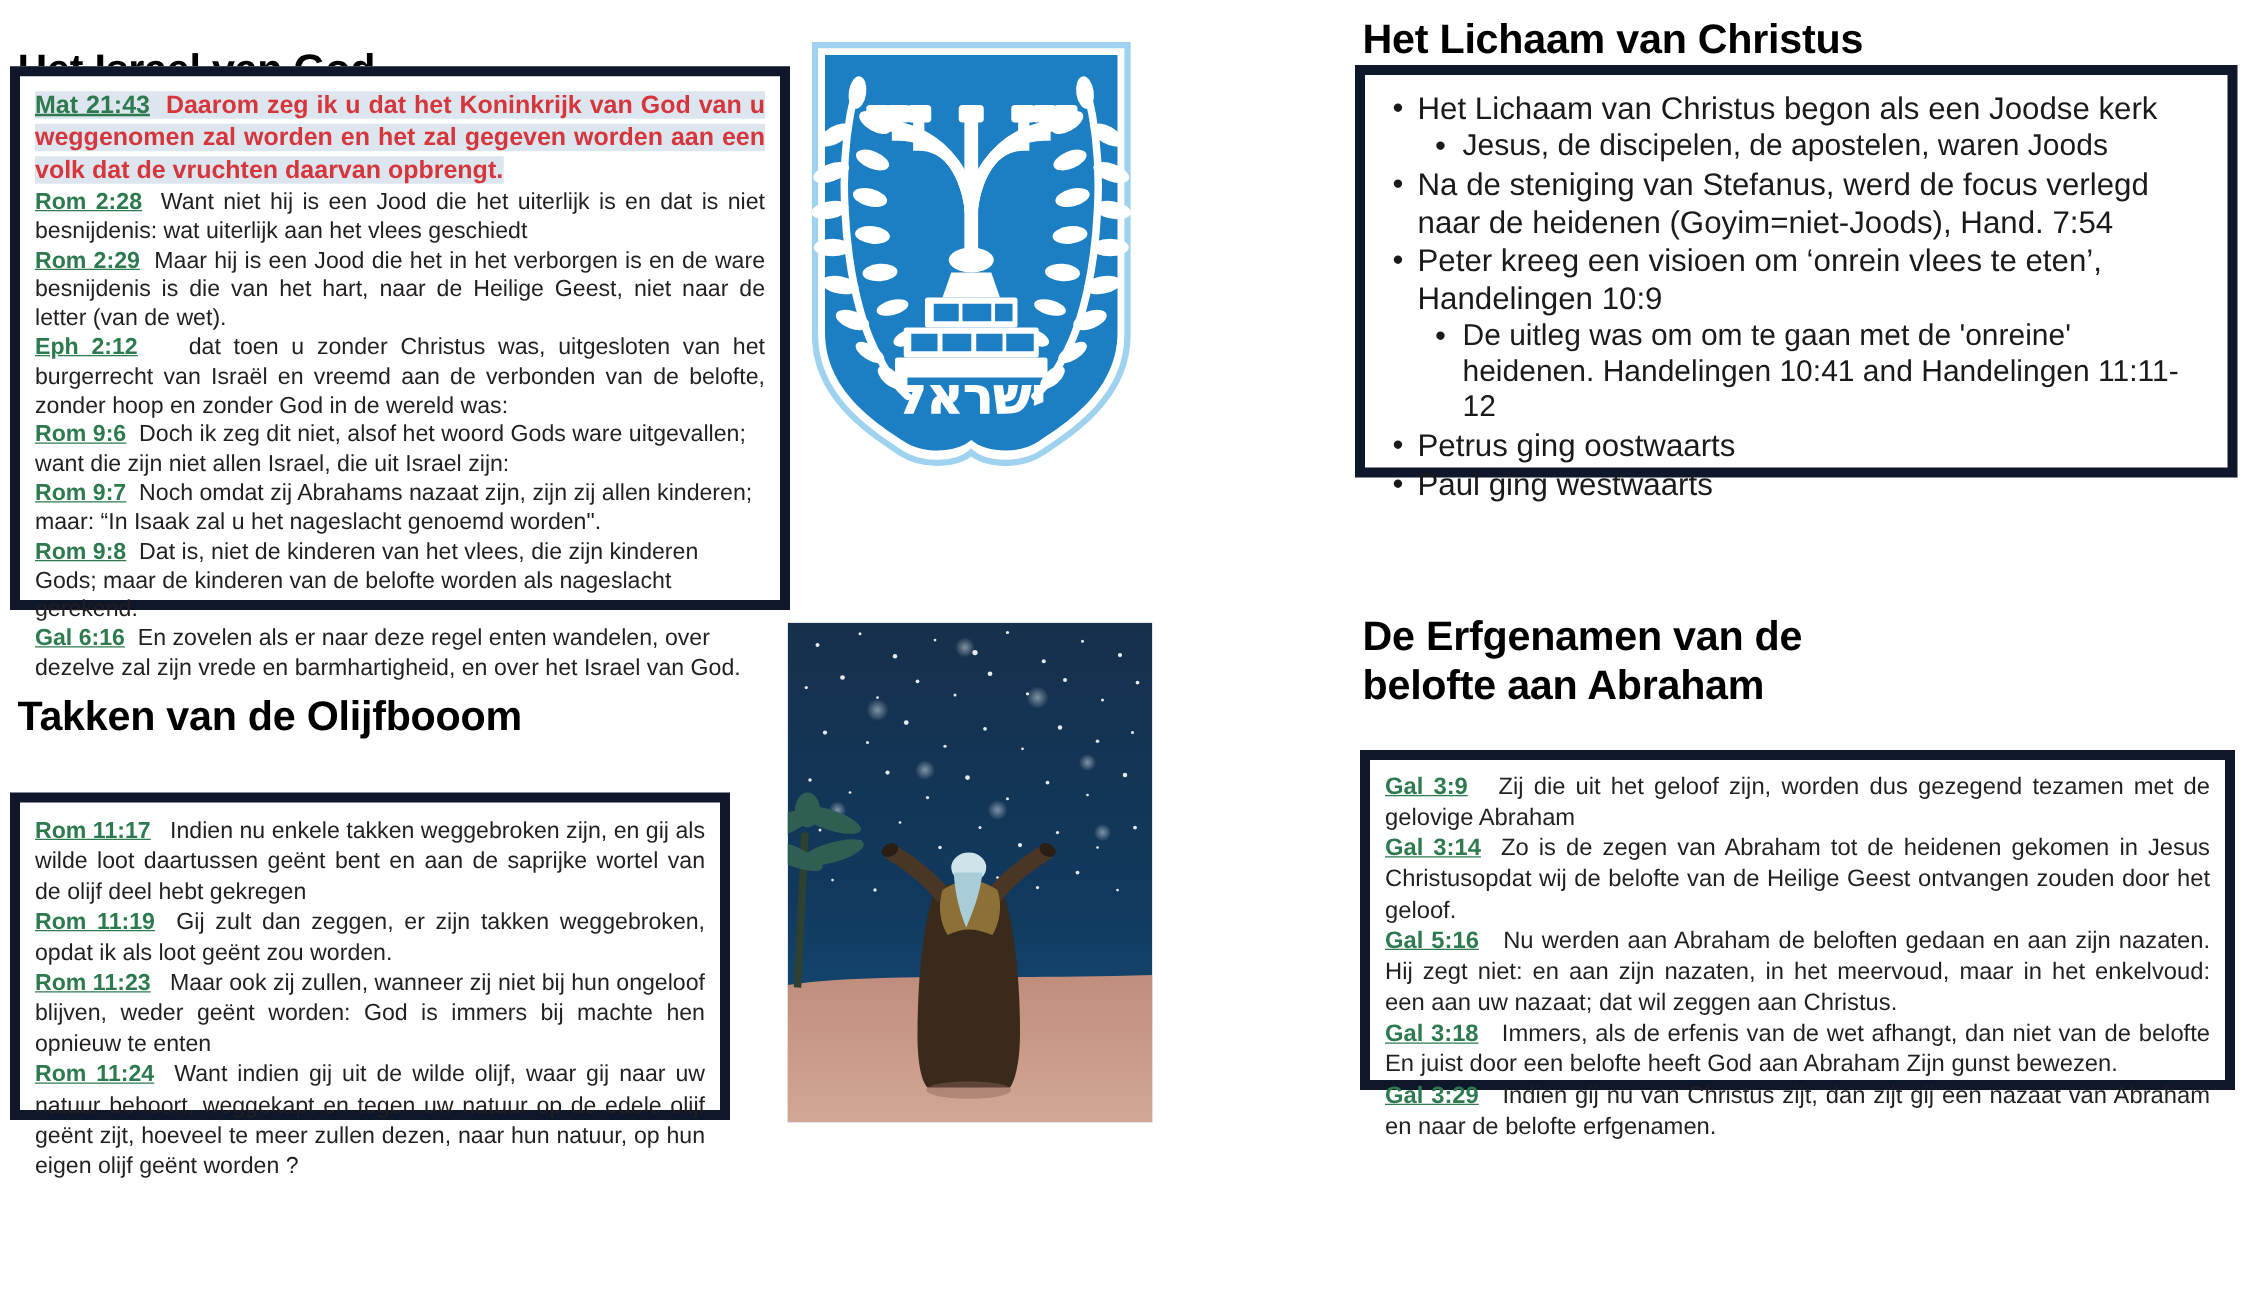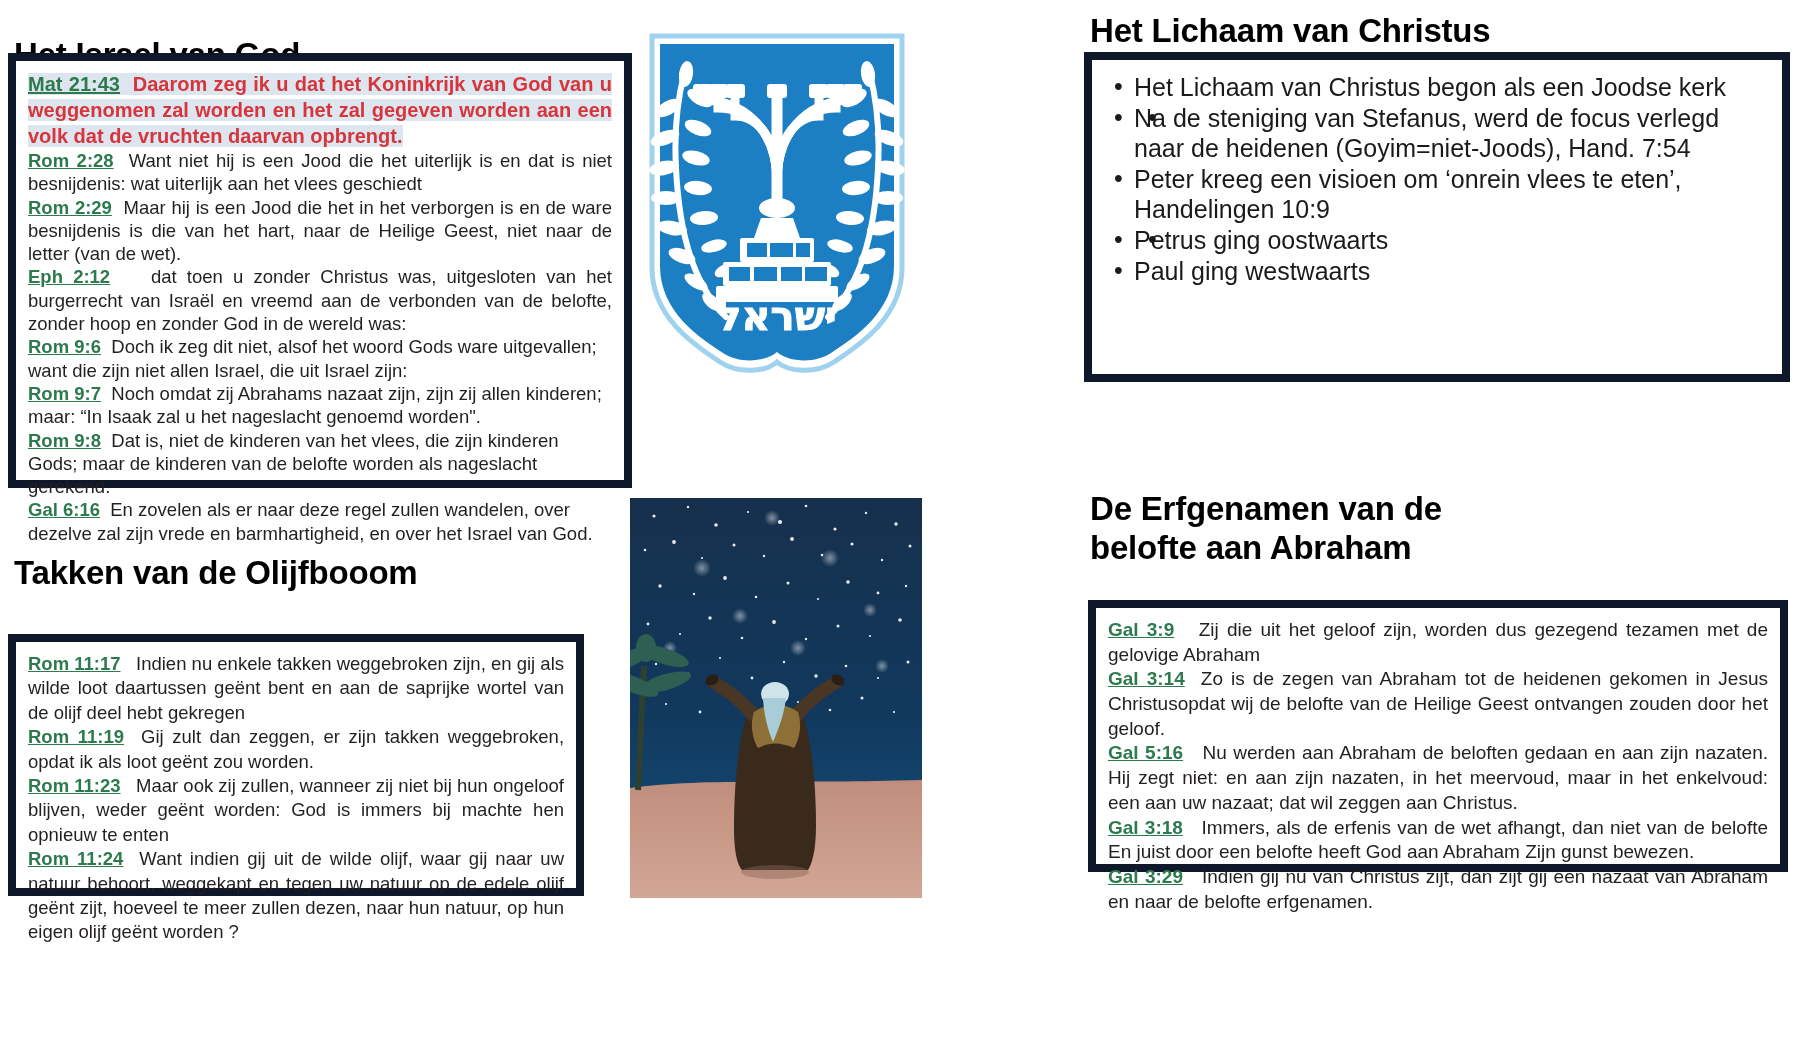--- a/index.html
+++ b/index.html
@@ -125,21 +125,21 @@
       <p class="verse"><span class="ref">Rom 2:29</span>&nbsp; <span>Maar hij is een Jood die het in het verborgen is en de ware besnijdenis is die van het hart, naar de Heilige Geest, niet naar de letter (van de wet).</span></p>
 
       <p class="verse" style="text-align:justify"><span class="ref">Eph  2:12</span>&nbsp;&nbsp;&nbsp; <span>dat toen u zonder Christus was, uitgesloten van het burgerrecht van Israël en vreemd aan de verbonden van de belofte, zonder hoop en zonder God in de wereld was:</span></p>
 
       <p class="verse nojust"><span class="ref">Rom 9:6</span>&nbsp; <span>Doch ik zeg dit niet, alsof het woord Gods ware uitgevallen; want die zijn niet allen Israel, die uit Israel zijn:</span></p>
 
       <p class="verse nojust"><span class="ref">Rom 9:7</span>&nbsp; <span>Noch omdat zij Abrahams nazaat zijn, zijn zij allen kinderen; maar: “In Isaak zal u het nageslacht genoemd worden".</span></p>
 
       <p class="verse nojust"><span class="ref">Rom 9:8</span>&nbsp; <span>Dat is, niet de kinderen van het vlees, die zijn kinderen Gods; maar de kinderen van de belofte worden als nageslacht gerekend.</span></p>
 
-      <p class="verse nojust"><span class="ref">Gal 6:16</span>&nbsp; <span>En zovelen als er naar deze regel zullen wandelen, over dezelve zal zijn vrede en barmhartigheid, en over het Israel van God.</span></p>
+      <p class="verse nojust"><span class="ref">Gal 6:16</span>&nbsp; <span>En zovelen als er naar deze regel enten wandelen, over dezelve zal zijn vrede en barmhartigheid, en over het Israel van God.</span></p>
 
     </div>
   </div>
 
   <div id="emblem">
     <svg viewBox="0 0 258 352" xmlns="http://www.w3.org/2000/svg" aria-label="Emblem of Israel">
 
       <path d="M4 4 H254 V236 C254 286 210 314 186 330 C168 342 140 340 129 330 C118 340 90 342 72 330 C48 314 4 286 4 236 Z" fill="none" stroke="#9fd2ef" stroke-width="5"></path>
 
       <path d="M12 12 H246 V234 C246 280 206 306 183 321 C167 332 140 330 129 320 C118 330 91 332 75 321 C52 306 12 280 12 234 Z" fill="#1c7fc4"></path>
@@ -243,24 +243,24 @@
       <text x="129" y="298" text-anchor="middle" font-family="'DejaVu Sans', sans-serif" font-size="40" font-weight="bold" fill="#ffffff" stroke="#ffffff" stroke-width="1">ישראל</text>
     </svg>
   </div>
 
   <div class="panel-title" id="title-lichaam">Het Lichaam van Christus</div>
 
   <div class="verse-box" id="box-lichaam">
     <div class="verse-inner" style="padding:12px 14px 10px 10px;">
       <ul>
         <li><span class="bullet">•</span><span>Het Lichaam van Christus begon als een Joodse kerk</span></li>
-        <li class="sub"><span class="bullet">•</span></li>
+        <li class="sub"><span class="bullet">•</span><span>Jesus, de discipelen, de apostelen, waren Joods</span></li>
         <li><span class="bullet">•</span><span>Na de steniging van Stefanus, werd de focus verlegd naar de heidenen (Goyim=niet-Joods), Hand. 7:54</span></li>
         <li><span class="bullet">•</span><span>Peter kreeg een visioen om ‘onrein vlees te eten’, Handelingen 10:9</span></li>
-        <li class="sub"><span class="bullet">•</span></li>
+        <li class="sub"><span class="bullet">•</span><span>De uitleg was om om te gaan met de 'onreine' heidenen. Handelingen 10:41 and Handelingen 11:11-12</span></li>
         <li><span class="bullet">•</span><span>Petrus ging oostwaarts</span></li>
         <li><span class="bullet">•</span><span>Paul ging westwaarts</span></li>
       </ul>
     </div>
   </div>
 
   <div class="panel-title" id="title-takken">Takken van de Olijfbooom</div>
 
   <div class="verse-box" id="box-takken">
     <div class="verse-inner">

